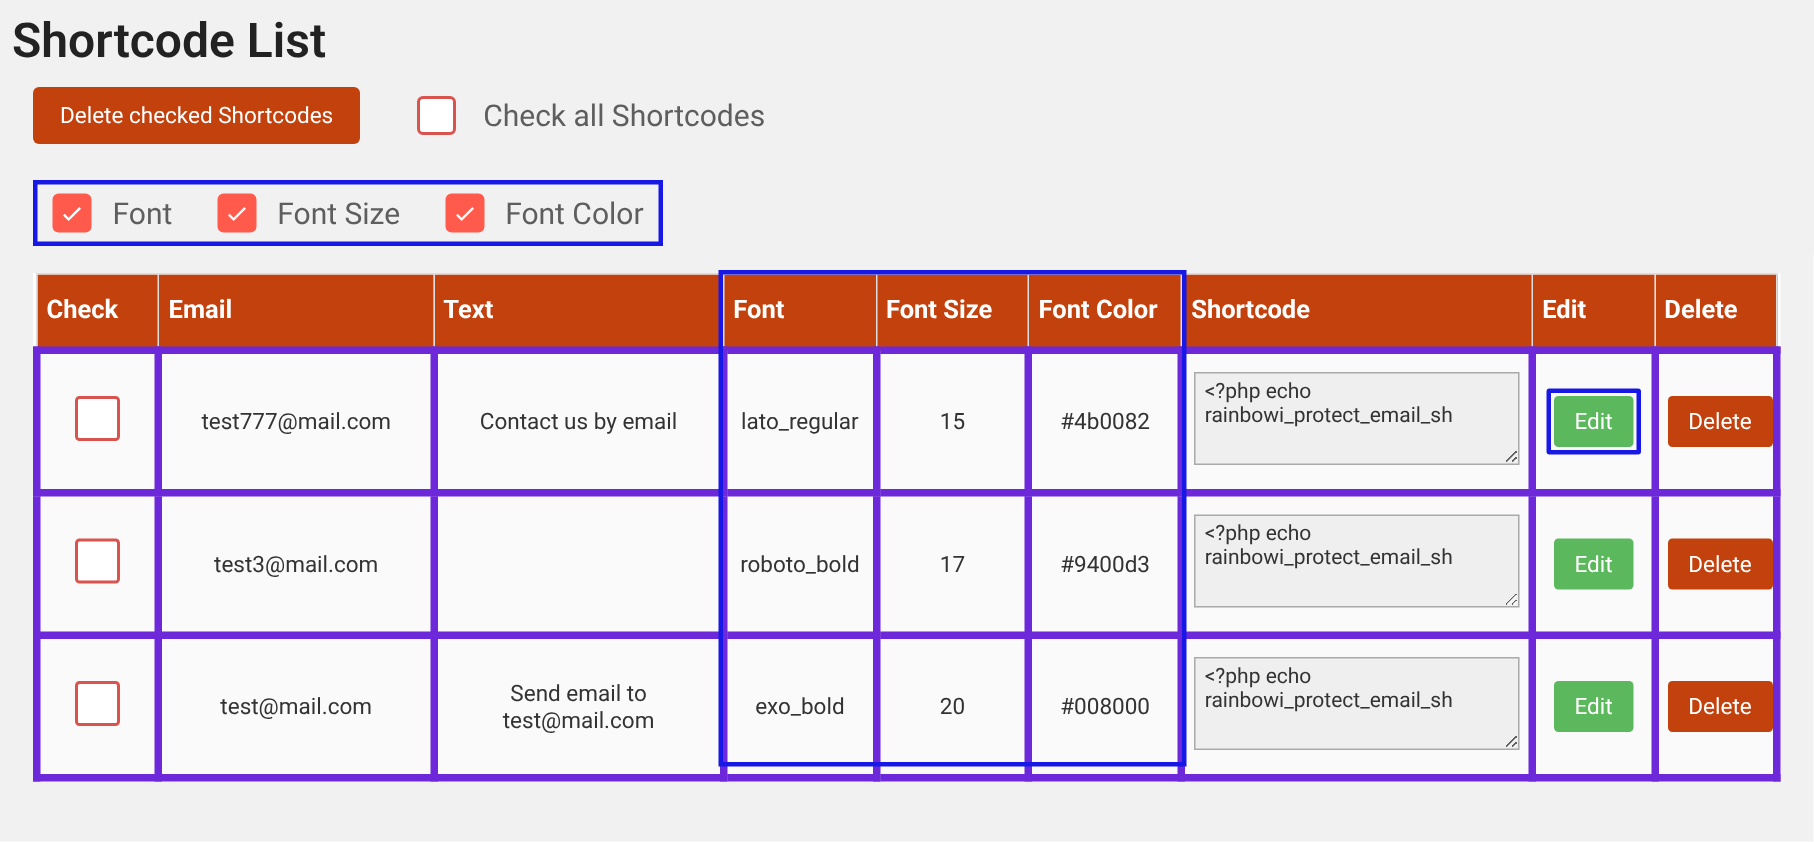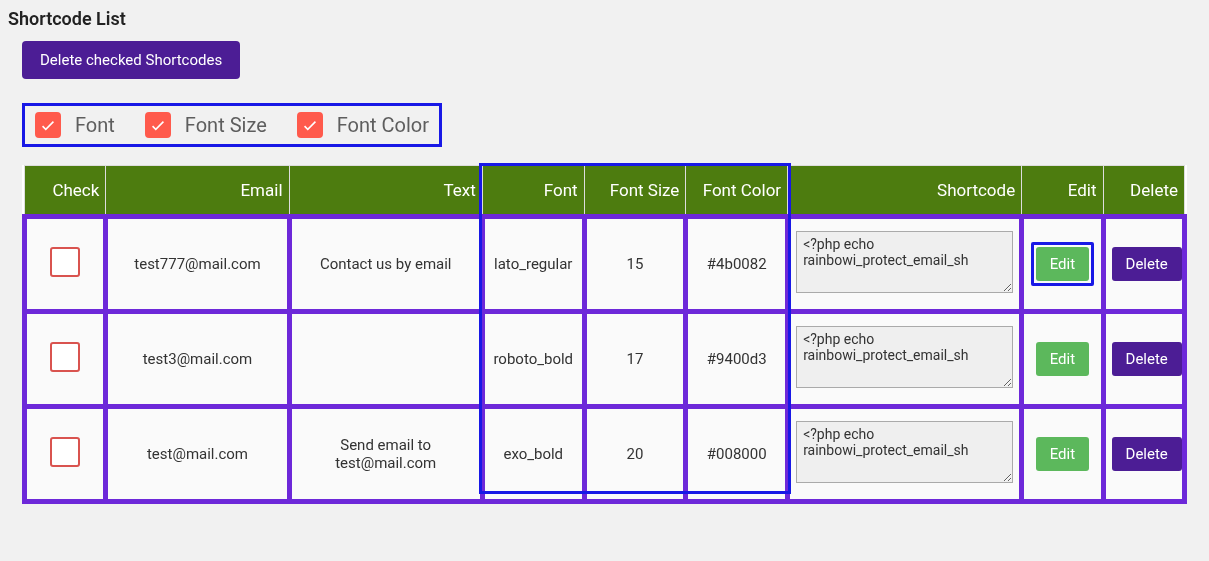--- a/index.html
+++ b/index.html
@@ -4,21 +4,21 @@
   <style>
     * { box-sizing: border-box; margin: 0; padding: 0; }
     body {
       font-family: -apple-system, BlinkMacSystemFont, "Segoe UI", Roboto, Arial, sans-serif;
       background: #f1f1f1;
       padding: 8px 8px 8px 8px;
       font-size: 15px;
       color: #333;
     }
     .page-title {
-      font-size: 18px;
+      font-size: 32px;
       font-weight: 600;
       color: #222;
       margin-bottom: 12px;
       padding-left: 0;
     }
     .top-actions {
       display: flex;
       align-items: center;
       gap: 38px;
       margin-bottom: 24px;
@@ -26,21 +26,21 @@
     }
     .btn {
       border: none;
       border-radius: 4px;
       color: #fff;
       cursor: pointer;
       font-size: 15px;
       padding: 10px 18px;
       font-family: inherit;
     }
-    .btn-red { background: #4c1d95; }
+    .btn-red { background: #c2410c; }
     .btn-green { background: #5cb85c; }
 
     .checkbox-square {
       width: 26px;
       height: 26px;
       border: 2px solid #d9534f;
       border-radius: 4px;
       background: #fff;
       display: inline-flex;
       align-items: center;
@@ -110,26 +110,26 @@
     .table-wrap {
       padding: 0 14px;
     }
     table {
       width: 100%;
       border-collapse: collapse;
       table-layout: fixed;
       background: #fff;
     }
     thead th {
-      background: #4d7c0f;
+      background: #c2410c;
       color: #fff;
-      font-weight: 400;
+      font-weight: 700;
       font-size: 17px;
       padding: 14px 6px;
-      text-align: right;
+      text-align: left;
       border: 1px solid #ddd;
       vertical-align: middle;
     }
     tbody td {
       border: 5px solid #6d28d9;
       padding: 12px 6px;
       text-align: center;
       vertical-align: middle;
       background: #fafafa;
       font-size: 15px;
@@ -194,20 +194,24 @@
       border-radius: 2px;
     }
   </style>
 </head>
 <body>
 
 <h1 class="page-title">Shortcode List</h1>
 
 <div class="top-actions">
   <button class="btn btn-red">Delete checked Shortcodes</button>
+  <div class="check-all-wrap">
+    <span class="checkbox-square"></span>
+    <span class="check-all-label">Check all Shortcodes</span>
+  </div>
 </div>
 
 <div class="filter-search-row">
   <div class="filter-group">
     <div class="filter-item">
       <span class="checkbox-square filled">
         <svg viewBox="0 0 24 24">
             <path fill="#fff" d="M9 16.2l-3.5-3.5L4 14.2l5 5 11-11-1.5-1.5z"></path>
           </svg>
       </span>

